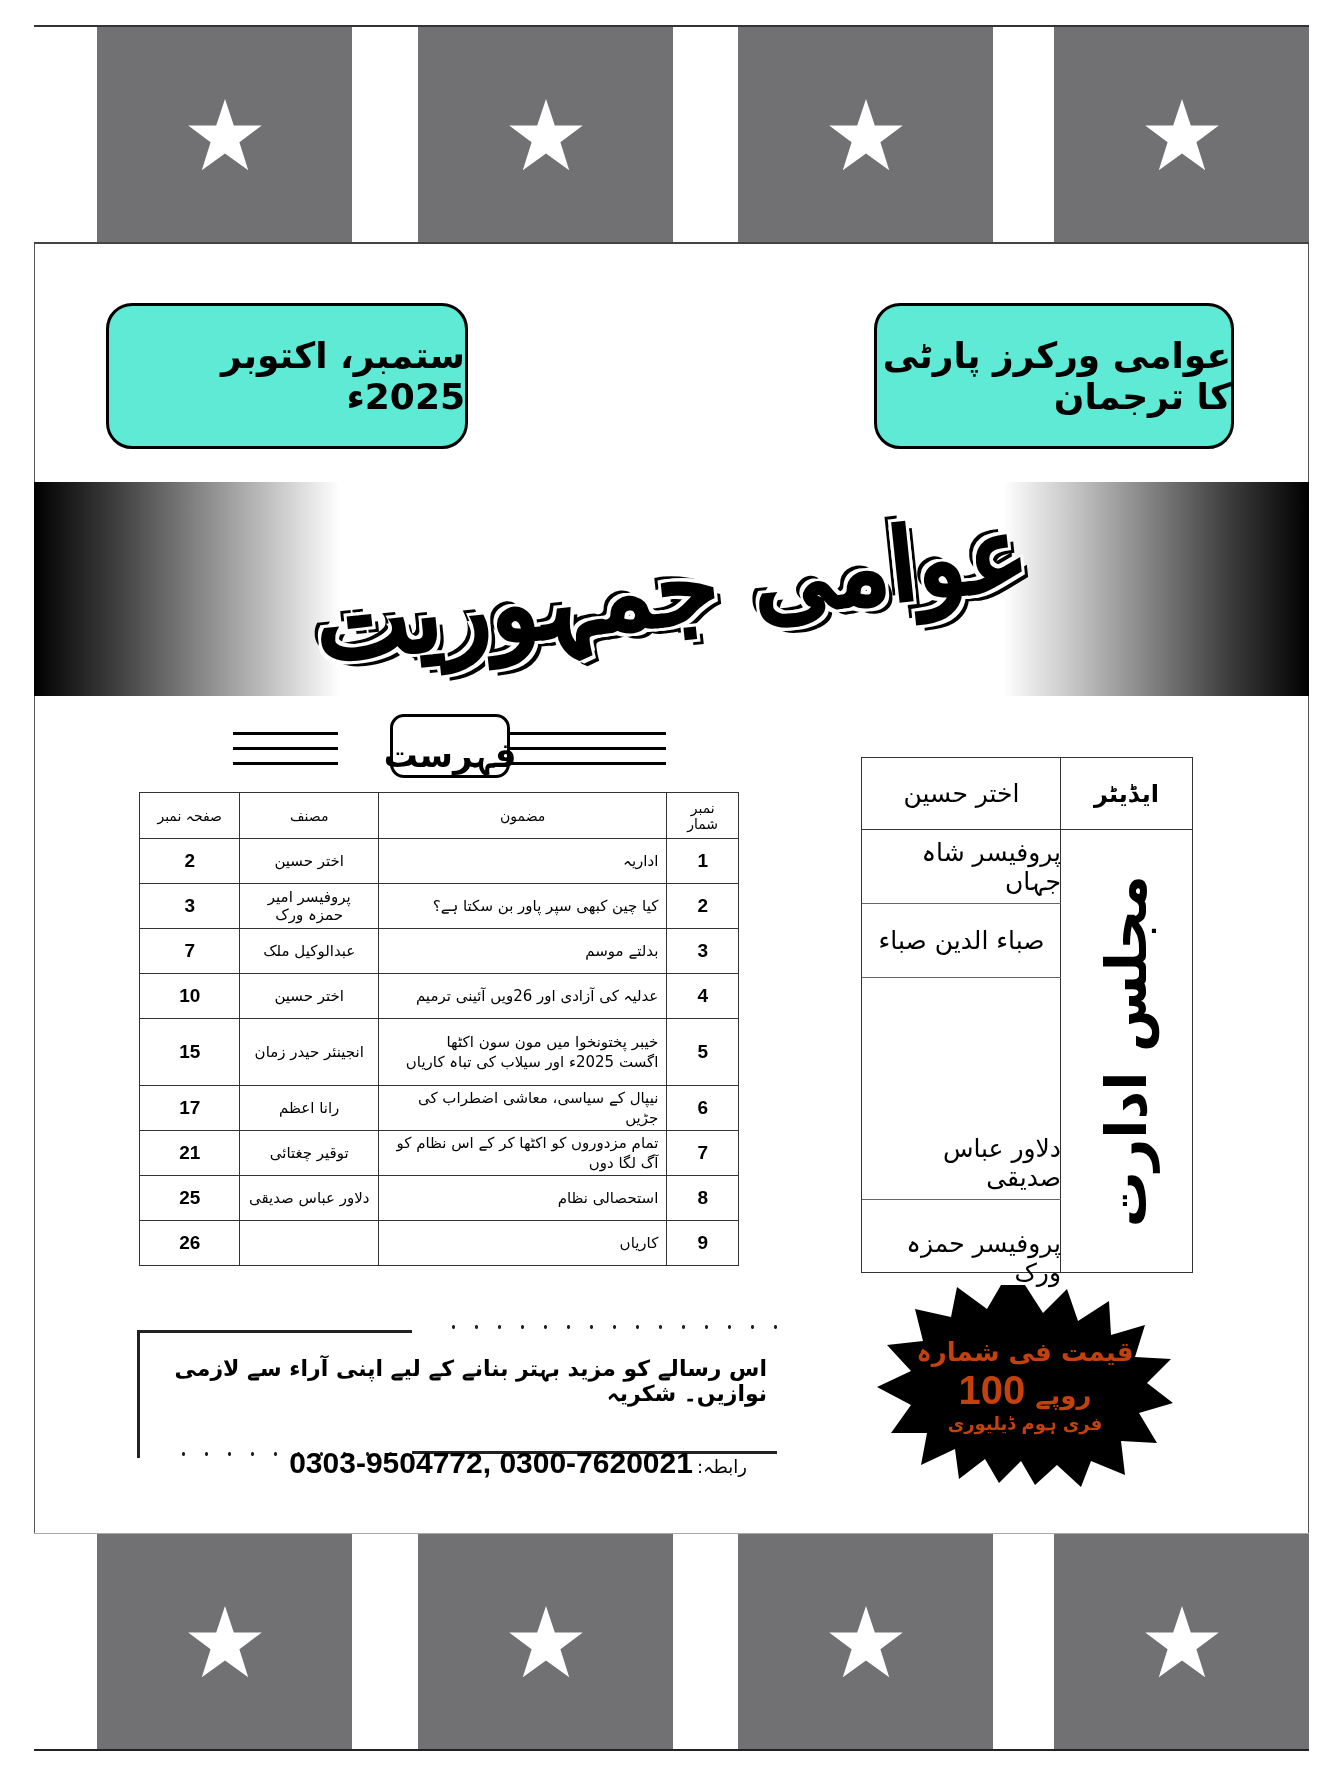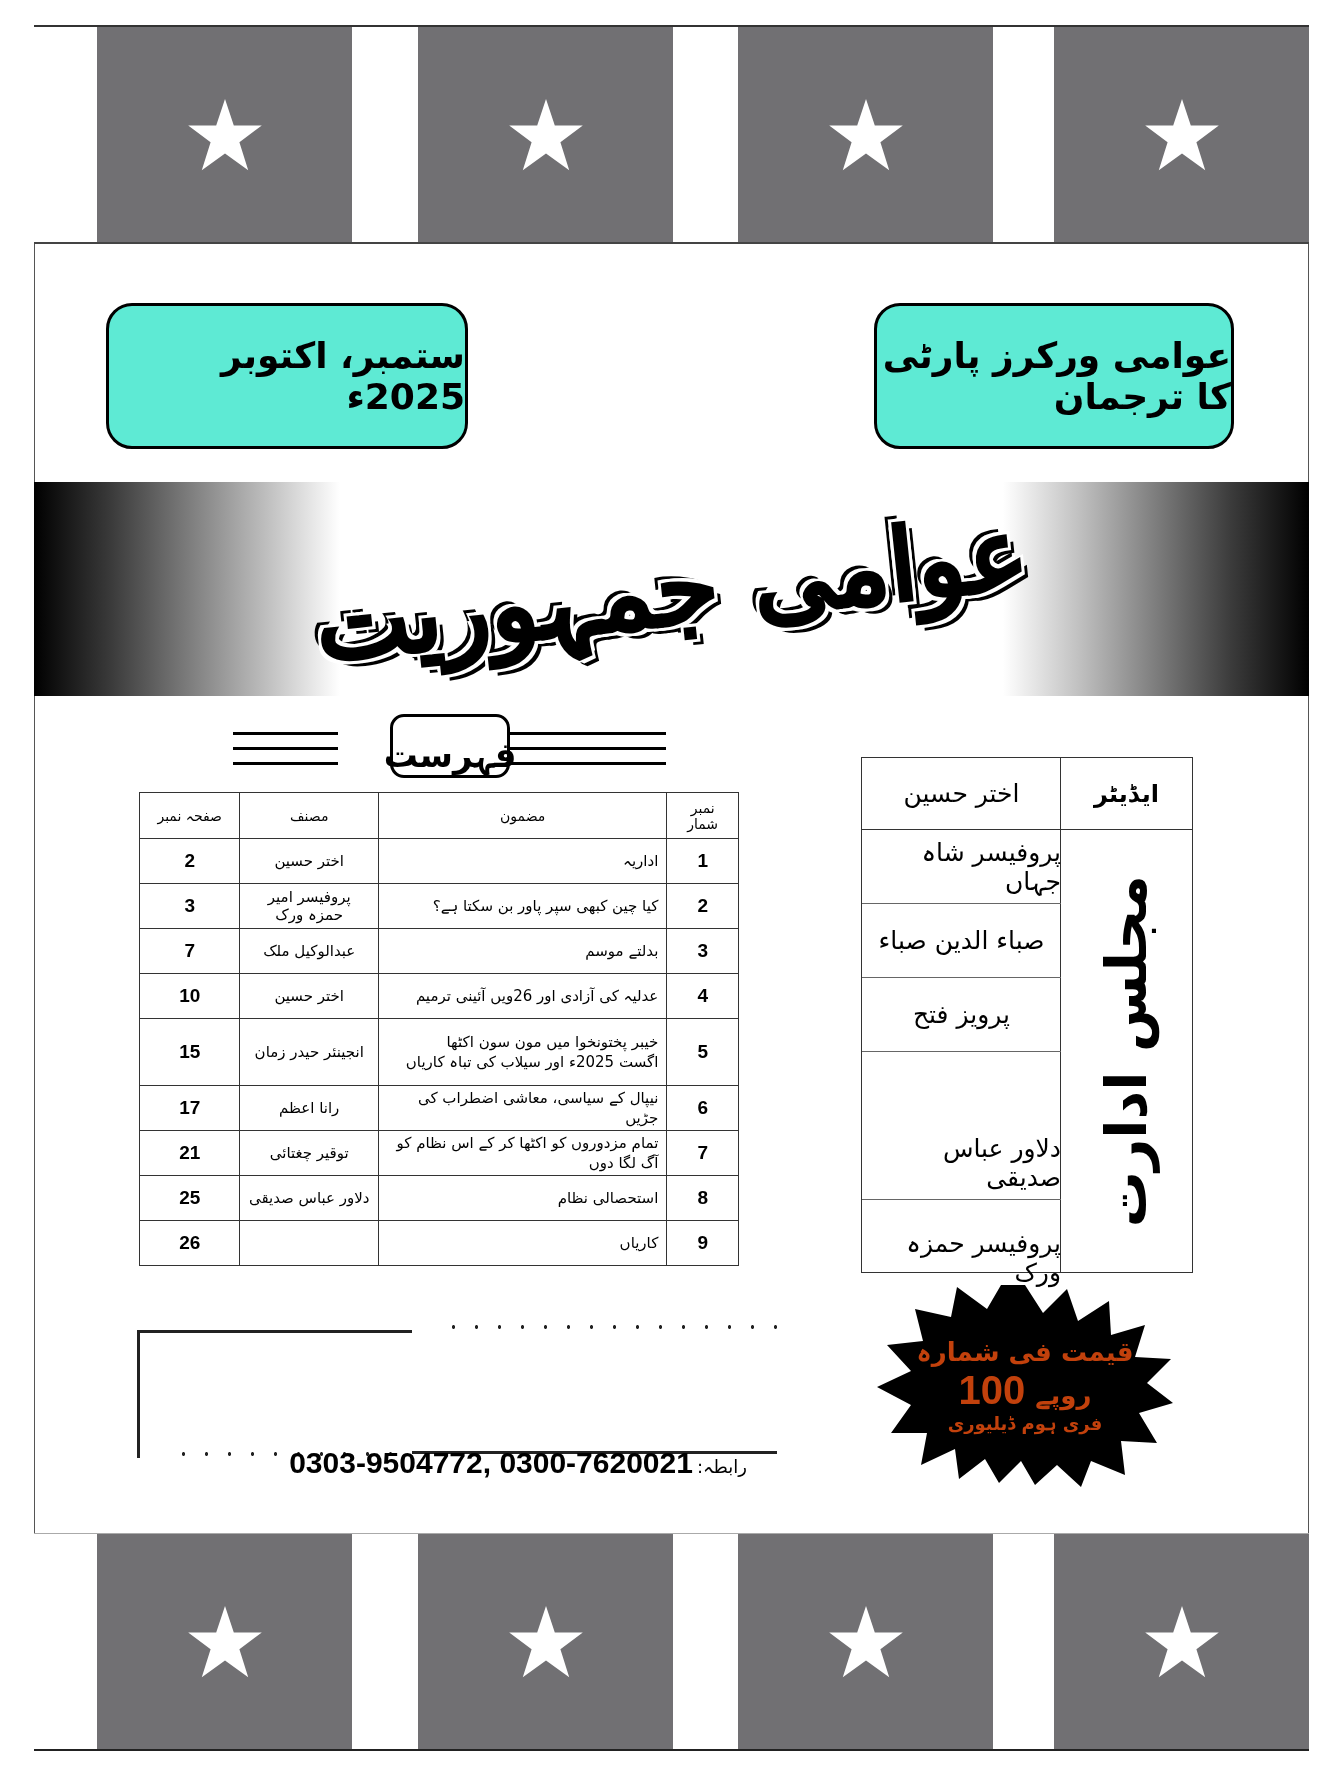--- a/index.html
+++ b/index.html
@@ -183,21 +183,20 @@
   </table>
 
 <div class="board">
   <div class="role">ایڈیٹر</div>
   <div class="name" style="top:0; height:72px; border-bottom:1.5px solid #333;">اختر حسین</div>
   <div class="vlabel">
     <span>مجلس ادارت</span>
   </div>
   <div class="name" style="top:72px; height:74px;">پروفیسر شاہ جہاں</div>
   <div class="name" style="top:146px; height:74px;">صباء الدین صباء</div>
-  <div class="name" style="top:220px; height:74px;">پرویز فتح</div>
   <div class="name" style="top:368px; height:74px;">دلاور عباس صدیقی</div>
   <div class="name" style="top:464px; height:72px; border-bottom:none;">پروفیسر حمزہ ورک</div>
 </div>
 
 <div class="price">
   <svg width="300" height="205" viewBox="0 0 300 205">
     <polygon fill="#000" points="150,2 168,30 192,6 203,38 234,18 236,52 270,42 260,74 296,76 272,100 298,120 264,130 282,160 246,158 250,192 216,178 206,204 182,182 160,202 146,178 124,200 110,176 84,196 80,166 46,182 52,150 16,150 36,122 2,104 36,88 12,62 48,58 40,26 76,34 82,4 112,26 126,2"></polygon>
   </svg>
   <div class="txt">
     <div class="t1">قیمت فی شمارہ</div>
@@ -208,20 +207,21 @@
     <div class="t3">فری ہوم ڈیلیوری</div>
   </div>
 </div>
 
 <div class="notice">
   <div class="bracket-top"></div>
   <div class="bracket-left"></div>
   <div class="bracket-bot"></div>
   <div class="dots-top"></div>
   <div class="dots-bot"></div>
+  <div class="line1">اس رسالے کو مزید بہتر بنانے کے لیے اپنی آراء سے لازمی نوازیں۔ شکریہ</div>
   <div class="line2">
     <span class="lbl">رابطہ:</span>
     <span class="phones">0303-9504772, 0300-7620021</span>
   </div>
 </div>
 
 <div class="banner bottom">
   <div class="panel" style="left:63px">
     <svg viewBox="0 0 100 100">
         <polygon fill="#fff" points="50,5 61,38 96,38 68,59 79,94 50,73 21,94 32,59 4,38 39,38"></polygon>

